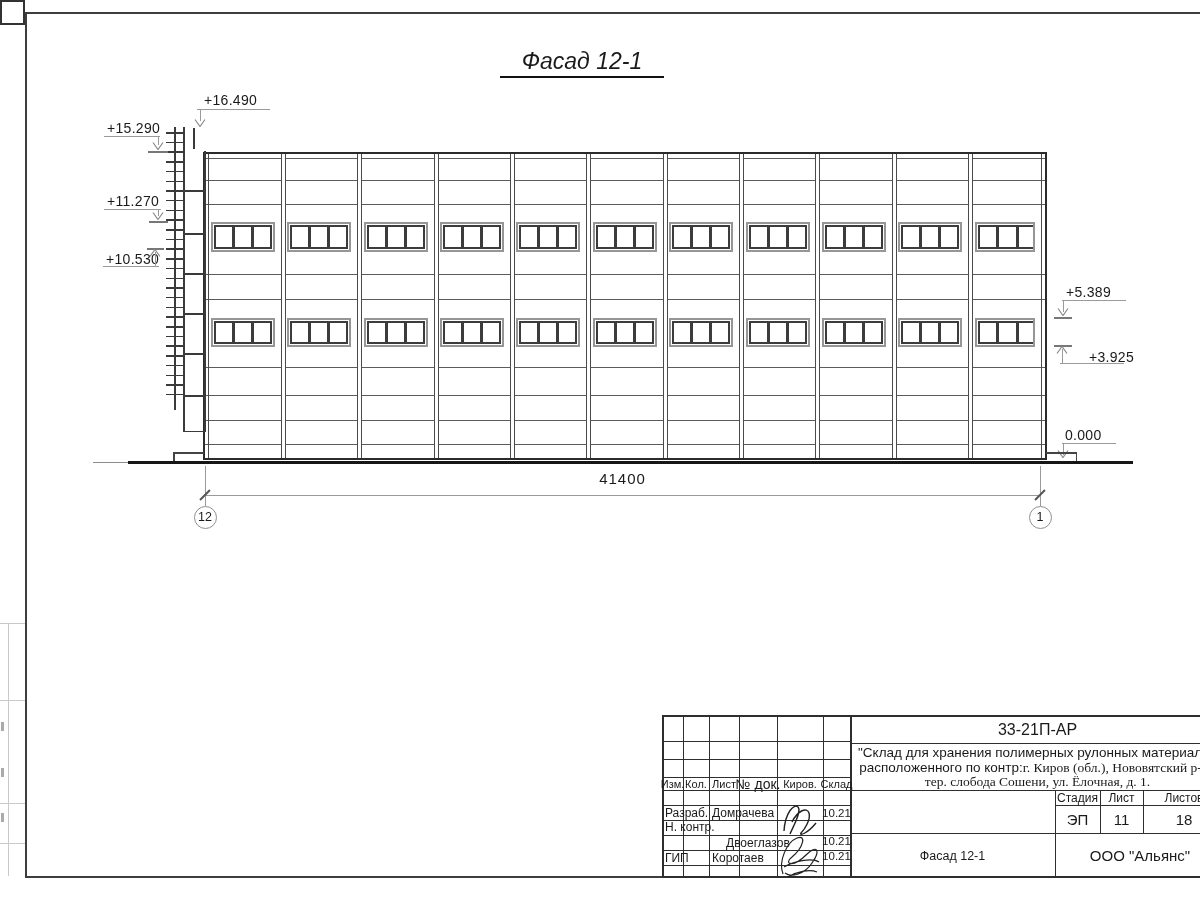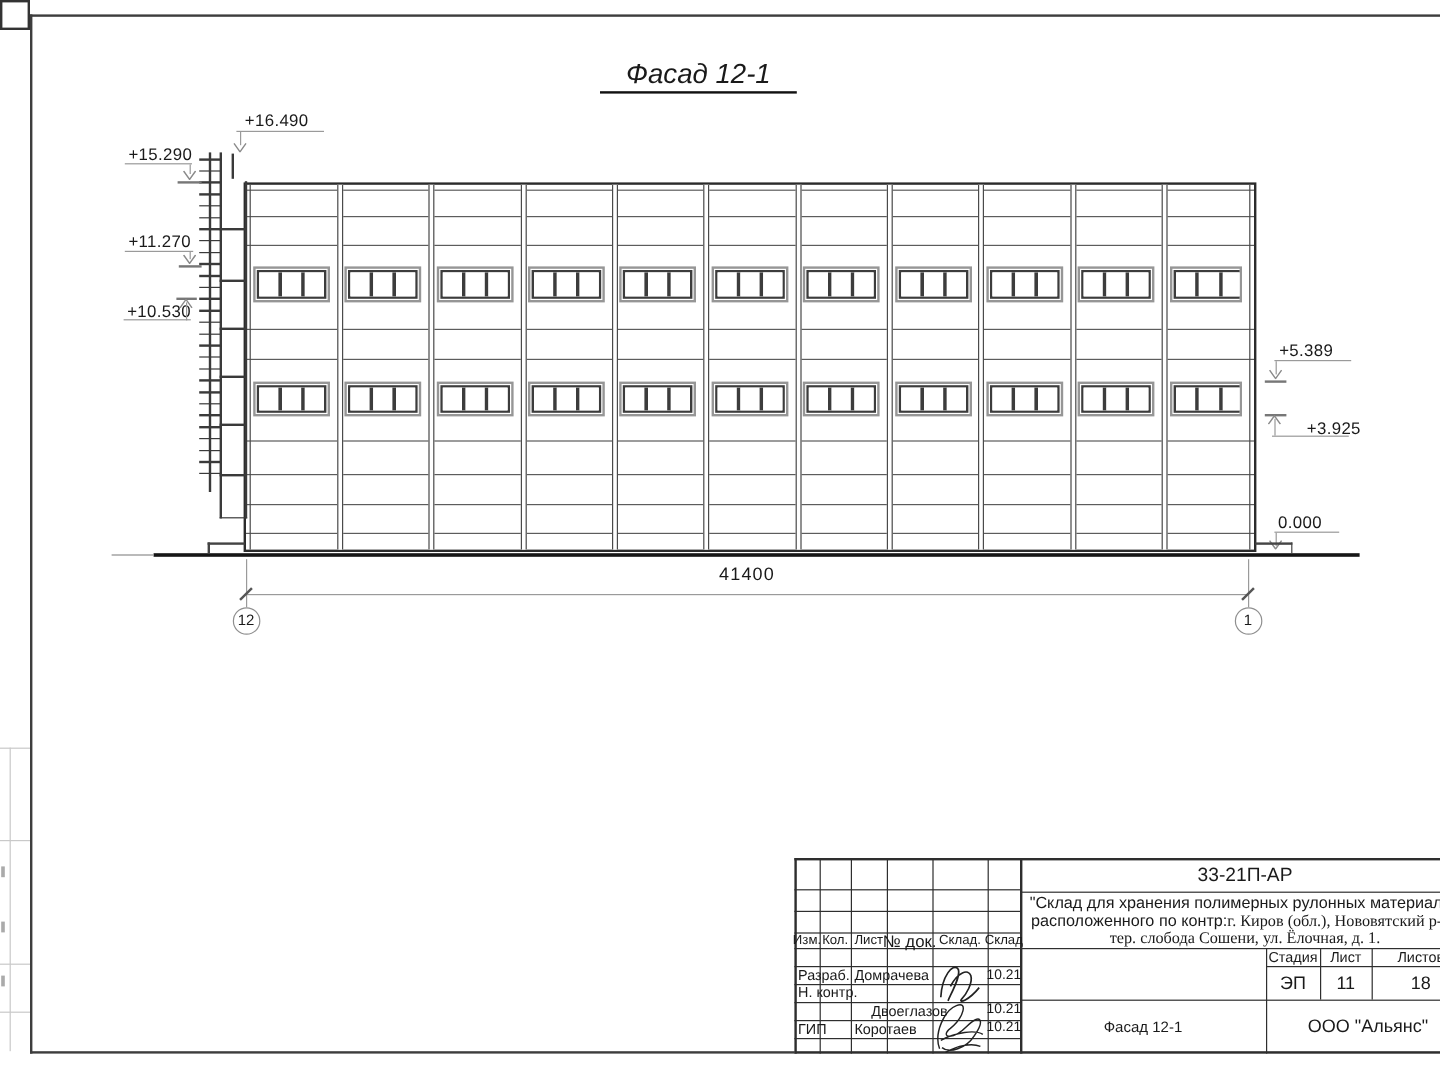--- a/index.html
+++ b/index.html
@@ -388,21 +388,21 @@
     <div class="tbc" style="left:188px;top:45px;width:375px;height:15px;font-size:13.5px">
       <span>расположенного по контр: </span>
       <span class="serif">г. Киров (обл.), Нововятский р-он</span>
     </div>
     <div class="tbc serif" style="left:188px;top:60px;width:375px;height:14px;font-size:13.5px">тер. слобода Сошени, ул. Ёлочная, д. 1.</div>
 
     <div class="tbc" style="left:0;top:62px;width:21px;height:13px;font-size:11px">Изм.</div>
     <div class="tbc" style="left:21px;top:62px;width:26px;height:13px;font-size:11px">Кол.</div>
     <div class="tbc" style="left:47px;top:62px;width:30px;height:13px;font-size:11px">Лист</div>
     <div class="tbc" style="left:77px;top:62px;width:38px;height:13px;font-size:14px">№ док.</div>
-    <div class="tbc" style="left:115px;top:62px;width:46px;height:13px;font-size:11px">Склад.</div>
+    <div class="tbc" style="left:115px;top:62px;width:46px;height:13px;font-size:11px">Киров.</div>
     <div class="tbc" style="left:161px;top:62px;width:27px;height:13px;font-size:11px">Склад</div>
 
     <div class="tbc" style="left:393px;top:75px;width:45px;height:15px">Стадия</div>
     <div class="tbc" style="left:438px;top:75px;width:43px;height:15px">Лист</div>
     <div class="tbc" style="left:481px;top:75px;width:82px;height:15px">Листов</div>
     <div class="tbc" style="left:393px;top:90px;width:45px;height:28px;font-size:15px">ЭП</div>
     <div class="tbc" style="left:438px;top:90px;width:43px;height:28px;font-size:15px">11</div>
     <div class="tbc" style="left:481px;top:90px;width:82px;height:28px;font-size:15px">18</div>
 
     <div class="tbc" style="left:188px;top:118px;width:205px;height:45px;font-size:12.5px">Фасад 12-1</div>

